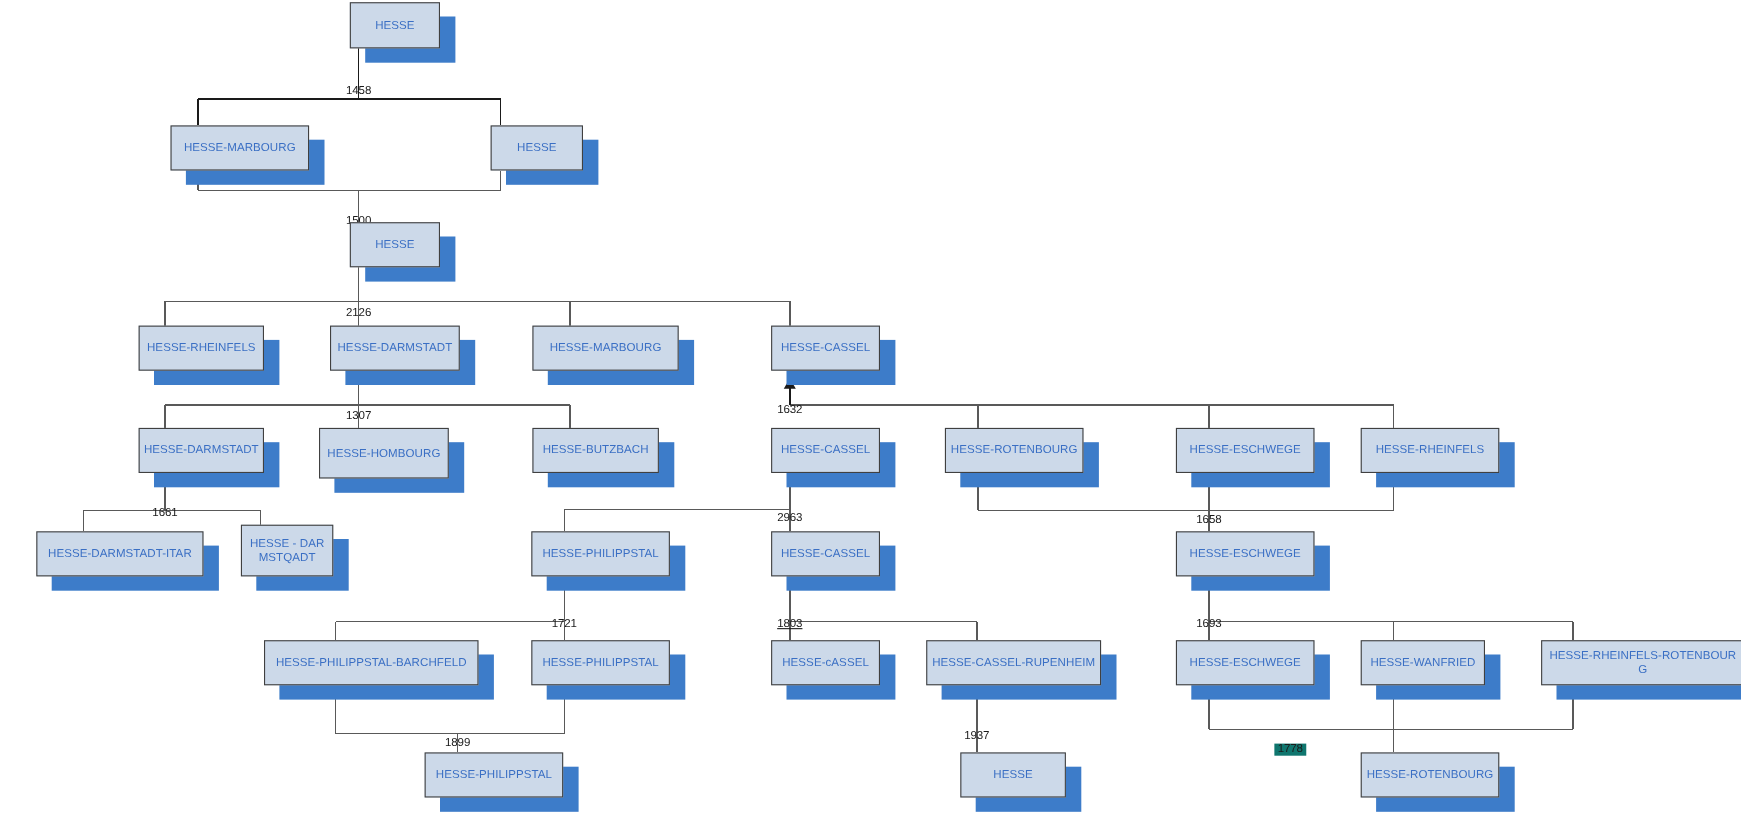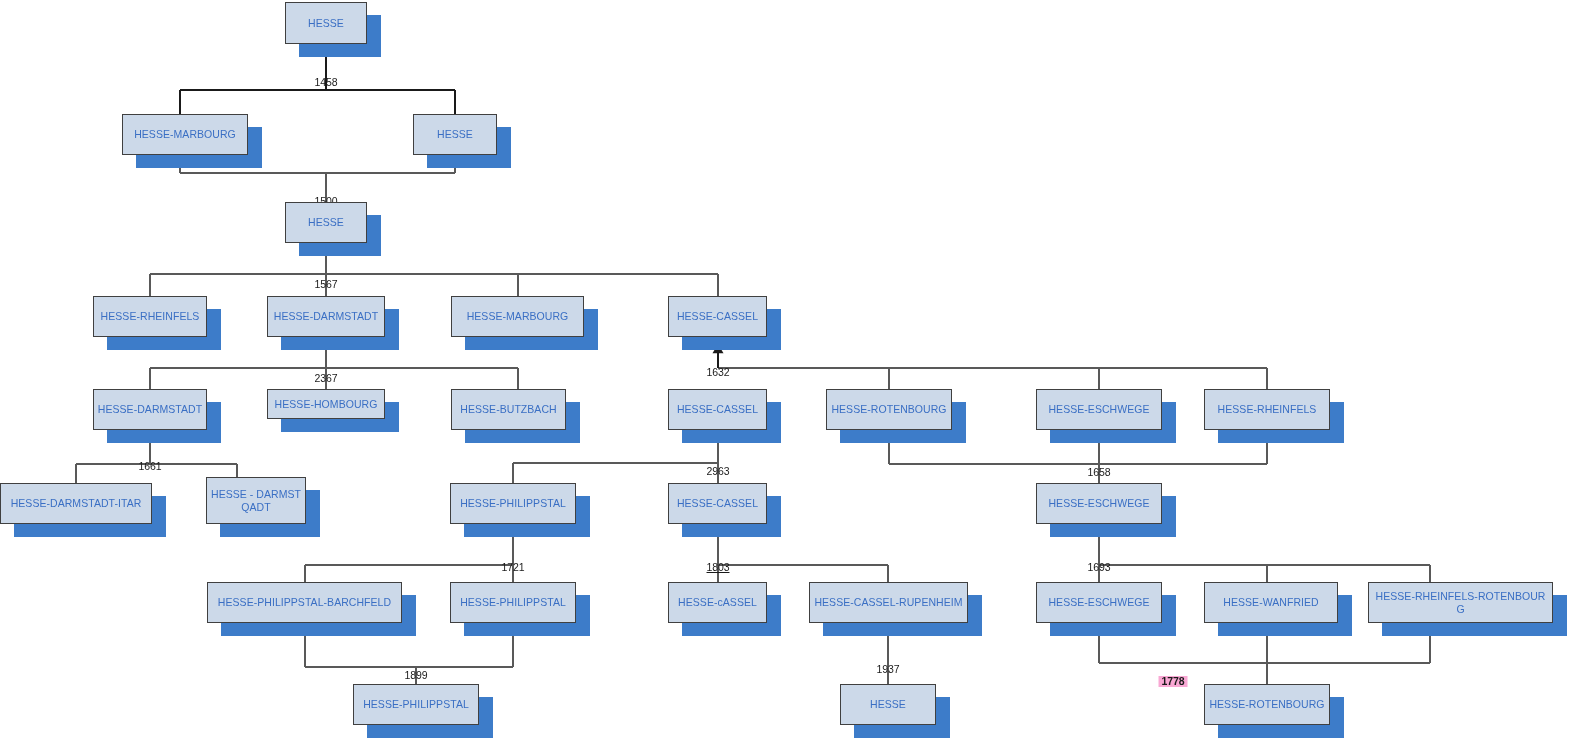--- a/index.html
+++ b/index.html
@@ -35,27 +35,27 @@
     position:absolute;
     font-size:10.5px;
     color:#1a1a1a;
     white-space:nowrap;
     transform:translateX(-50%);
     line-height:11px;
     letter-spacing:-0.1px;
     margin-top:16px;
   }
   .edge-label.inline{
-    background:#f9a8d4;
+    background:#0f766e;
     padding:0 3px;
-    font-weight:bold;
   }
   .node{
     position:absolute;
     box-sizing:border-box;
+    margin-left:33px;
   }
   .node .shadow{
     position:absolute;
     left:14px;
     top:13px;
     width:100%;
     height:100%;
     background:#3d7cc9;
   }
   .node .box{
@@ -97,22 +97,22 @@
       <path d="M718,524 L718,565 M718,565 L888,565 M718,565 L718,582 M888,565 L888,582" class="edge-line"></path>
       <path d="M1099,524 L1099,565 M1099,565 L1430,565 M1099,565 L1099,582 M1267,565 L1267,582 M1430,565 L1430,582" class="edge-line"></path>
       <path d="M305,623 L305,667 M513,623 L513,667 M305,667 L513,667 M416,667 L416,684" class="edge-line"></path>
       <path d="M888,623 L888,684" class="edge-line"></path>
       <path d="M1099,623 L1099,663 M1430,623 L1430,663 M1099,663 L1430,663 M1267,623 L1267,684" class="edge-line"></path>
       <polygon points="718,344 712.5,353.35 723.5,353.35" fill="#1a1a1a"></polygon>
     </svg>
   <div id="labels">
       <div class="edge-label" style="left: 326px; top: 61px;">1458</div>
       <div class="edge-label" style="left: 326px; top: 180px;">1500</div>
-      <div class="edge-label" style="left: 326px; top: 263px;">1567</div>
-      <div class="edge-label" style="left: 326px; top: 357px;">2367</div>
+      <div class="edge-label" style="left: 326px; top: 263px;">2126</div>
+      <div class="edge-label" style="left: 326px; top: 357px;">1307</div>
       <div class="edge-label" style="left: 718px; top: 351px;">1632</div>
       <div class="edge-label" style="left: 150px; top: 445px;">1661</div>
       <div class="edge-label" style="left: 718px; top: 450px;">2963</div>
       <div class="edge-label" style="left: 1099px; top: 451px;">1658</div>
       <div class="edge-label" style="left: 513px; top: 546px;">1721</div>
       <div class="edge-label" style="left: 718px; top: 546px; text-decoration: underline;">1803</div>
       <div class="edge-label" style="left: 1099px; top: 546px;">1693</div>
       <div class="edge-label" style="left: 416px; top: 654px;">1899</div>
       <div class="edge-label" style="left: 888px; top: 648px;">1937</div>
       <div class="edge-label inline" style="left: 1173px; top: 660px;">1778</div>
@@ -147,21 +147,21 @@
         <div class="box" style="background: rgb(204, 217, 233); border-color: rgb(64, 64, 64); color: rgb(58, 111, 196);">HESSE-MARBOURG</div>
       </div>
       <div class="node" style="left: 668px; top: 296px; width: 99px; height: 41px;">
         <div class="shadow" style="background: rgb(61, 124, 201);"></div>
         <div class="box" style="background: rgb(204, 217, 233); border-color: rgb(64, 64, 64); color: rgb(58, 111, 196);">HESSE-CASSEL</div>
       </div>
       <div class="node" style="left: 93px; top: 389px; width: 114px; height: 41px;">
         <div class="shadow" style="background: rgb(61, 124, 201);"></div>
         <div class="box" style="background: rgb(204, 217, 233); border-color: rgb(64, 64, 64); color: rgb(58, 111, 196);">HESSE-DARMSTADT</div>
       </div>
-      <div class="node" style="left: 267px; top: 389px; width: 118px; height: 30px; padding-left: 20px;">
+      <div class="node" style="left: 257px; top: 389px; width: 118px; height: 46px; padding-left: 20px;">
         <div class="shadow" style="background: rgb(61, 124, 201);"></div>
         <div class="box" style="background: rgb(204, 217, 233); border-color: rgb(64, 64, 64); color: rgb(58, 111, 196);">HESSE-HOMBOURG</div>
       </div>
       <div class="node" style="left: 451px; top: 389px; width: 115px; height: 41px;">
         <div class="shadow" style="background: rgb(61, 124, 201);"></div>
         <div class="box" style="background: rgb(204, 217, 233); border-color: rgb(64, 64, 64); color: rgb(58, 111, 196);">HESSE-BUTZBACH</div>
       </div>
       <div class="node" style="left: 668px; top: 389px; width: 99px; height: 41px;">
         <div class="shadow" style="background: rgb(61, 124, 201);"></div>
         <div class="box" style="background: rgb(204, 217, 233); border-color: rgb(64, 64, 64); color: rgb(58, 111, 196);">HESSE-CASSEL</div>
@@ -175,21 +175,21 @@
         <div class="box" style="background: rgb(204, 217, 233); border-color: rgb(64, 64, 64); color: rgb(58, 111, 196);">HESSE-ESCHWEGE</div>
       </div>
       <div class="node" style="left: 1204px; top: 389px; width: 126px; height: 41px;">
         <div class="shadow" style="background: rgb(61, 124, 201);"></div>
         <div class="box" style="background: rgb(204, 217, 233); border-color: rgb(64, 64, 64); color: rgb(58, 111, 196);">HESSE-RHEINFELS</div>
       </div>
       <div class="node" style="left: 0px; top: 483px; width: 152px; height: 41px;">
         <div class="shadow" style="background: rgb(61, 124, 201);"></div>
         <div class="box" style="background: rgb(204, 217, 233); border-color: rgb(64, 64, 64); color: rgb(58, 111, 196); text-align: right;">HESSE-DARMSTADT-ITAR</div>
       </div>
-      <div class="node" style="left: 206px; top: 477px; width: 100px; height: 47px;">
+      <div class="node" style="left: 186px; top: 477px; width: 84px; height: 47px;">
         <div class="shadow" style="background: rgb(61, 124, 201);"></div>
         <div class="box" style="background: rgb(204, 217, 233); border-color: rgb(64, 64, 64); color: rgb(58, 111, 196);">HESSE - DARMSTQADT</div>
       </div>
       <div class="node" style="left: 450px; top: 483px; width: 126px; height: 41px;">
         <div class="shadow" style="background: rgb(61, 124, 201);"></div>
         <div class="box" style="background: rgb(204, 217, 233); border-color: rgb(64, 64, 64); color: rgb(58, 111, 196);">HESSE-PHILIPPSTAL</div>
       </div>
       <div class="node" style="left: 668px; top: 483px; width: 99px; height: 41px;">
         <div class="shadow" style="background: rgb(61, 124, 201);"></div>
         <div class="box" style="background: rgb(204, 217, 233); border-color: rgb(64, 64, 64); color: rgb(58, 111, 196);">HESSE-CASSEL</div>
@@ -211,21 +211,21 @@
         <div class="box" style="background: rgb(204, 217, 233); border-color: rgb(64, 64, 64); color: rgb(58, 111, 196);">HESSE-cASSEL</div>
       </div>
       <div class="node" style="left: 809px; top: 582px; width: 159px; height: 41px;">
         <div class="shadow" style="background: rgb(61, 124, 201);"></div>
         <div class="box" style="background: rgb(204, 217, 233); border-color: rgb(64, 64, 64); color: rgb(58, 111, 196);">HESSE-CASSEL-RUPENHEIM</div>
       </div>
       <div class="node" style="left: 1036px; top: 582px; width: 126px; height: 41px;">
         <div class="shadow" style="background: rgb(61, 124, 201);"></div>
         <div class="box" style="background: rgb(204, 217, 233); border-color: rgb(64, 64, 64); color: rgb(58, 111, 196);">HESSE-ESCHWEGE</div>
       </div>
-      <div class="node" style="left: 1204px; top: 582px; width: 134px; height: 41px;">
+      <div class="node" style="left: 1204px; top: 582px; width: 113px; height: 41px;">
         <div class="shadow" style="background: rgb(61, 124, 201);"></div>
         <div class="box" style="background: rgb(204, 217, 233); border-color: rgb(64, 64, 64); color: rgb(58, 111, 196);">HESSE-WANFRIED</div>
       </div>
       <div class="node" style="left: 1368px; top: 582px; width: 185px; height: 41px;">
         <div class="shadow" style="background: rgb(61, 124, 201);"></div>
         <div class="box" style="background: rgb(204, 217, 233); border-color: rgb(64, 64, 64); color: rgb(58, 111, 196);">HESSE-RHEINFELS-ROTENBOURG</div>
       </div>
       <div class="node" style="left: 353px; top: 684px; width: 126px; height: 41px;">
         <div class="shadow" style="background: rgb(61, 124, 201);"></div>
         <div class="box" style="background: rgb(204, 217, 233); border-color: rgb(64, 64, 64); color: rgb(58, 111, 196);">HESSE-PHILIPPSTAL</div>

